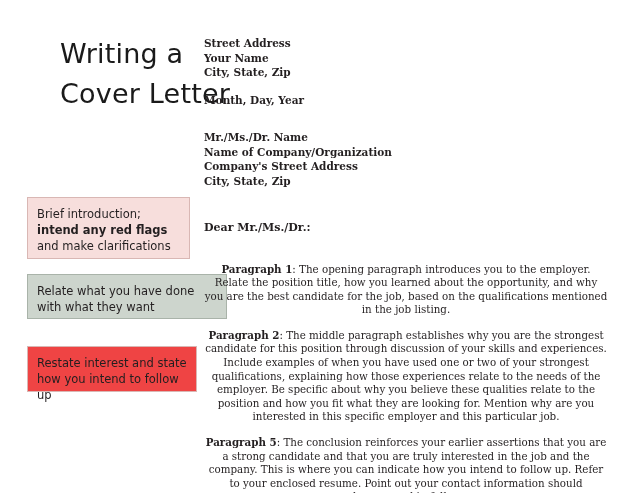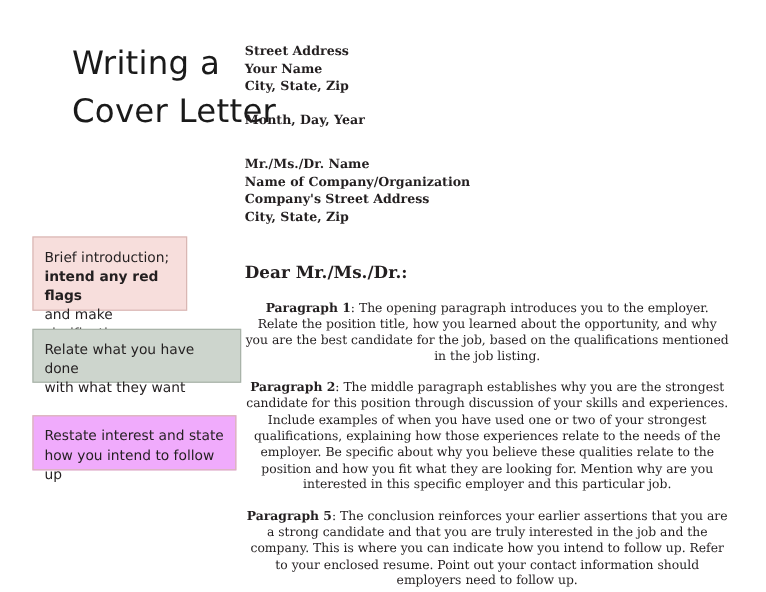--- a/index.html
+++ b/index.html
@@ -47,39 +47,39 @@
     font-size: 11.5px;
     line-height: 16px;
     color: #231f20;
   }
   .annot .strong {
     font-weight: 700;
   }
   .annot-1 {
     left: 27px;
     top: 197px;
-    width: 129px;
+    width: 163px;
     height: 62px;
     background: #f7dedc;
     border: 1px solid #d9b7b4;
   }
   .annot-2 {
     left: 27px;
     top: 274px;
-    width: 174px;
+    width: 200px;
     height: 45px;
     background: #cdd5cd;
     border: 1px solid #a9b3a9;
   }
   .annot-3 {
     left: 27px;
     top: 346px;
     width: 170px;
     height: 46px;
-    background: #f0abfc;
+    background: #ef4444;
     border: 1px solid #d9b7b4;
   }
 
   
   .letter {
     position: absolute;
     left: 204px;
     top: 36px;
     width: 404px;
     font-family: "DejaVu Serif", serif;
@@ -97,24 +97,24 @@
     font-weight: 700;
     margin-bottom: 23px;
   }
   .letter-recipient {
     font-size: 10.5px;
     line-height: 14.5px;
     font-weight: 700;
     margin-bottom: 33px;
   }
   .letter-salutation {
-    font-size: 14px;
+    font-size: 11px;
     line-height: 14.5px;
     font-weight: 700;
-    margin-bottom: 15px;
+    margin-bottom: 27px;
   }
   .para {
     font-size: 10.3px;
     line-height: 13.6px;
     font-weight: 700;
     text-align: center;
     margin-bottom: 12px;
   }
   .para .body {
     font-weight: 400;

